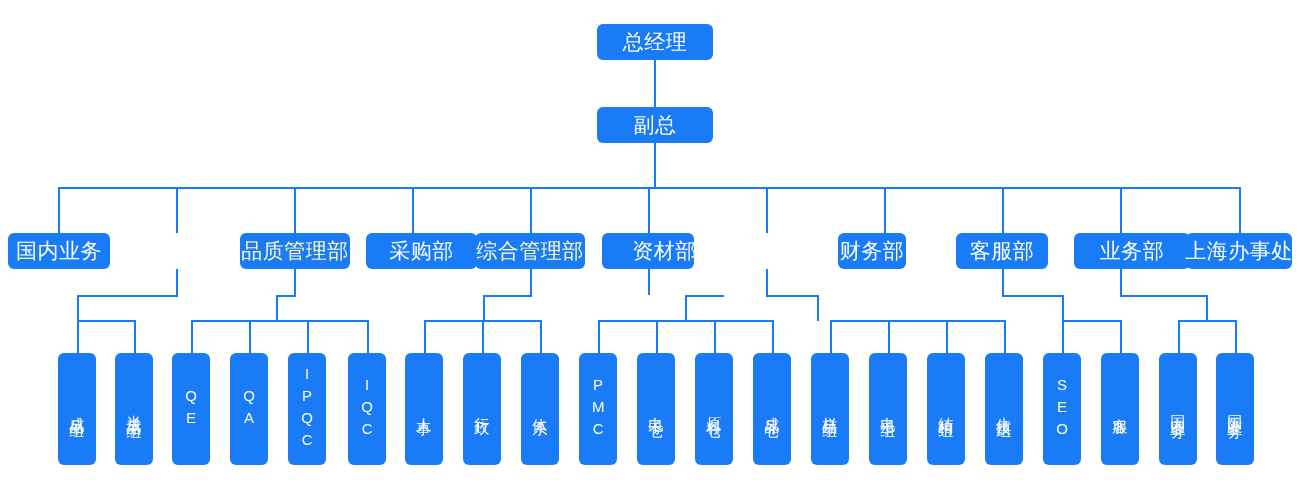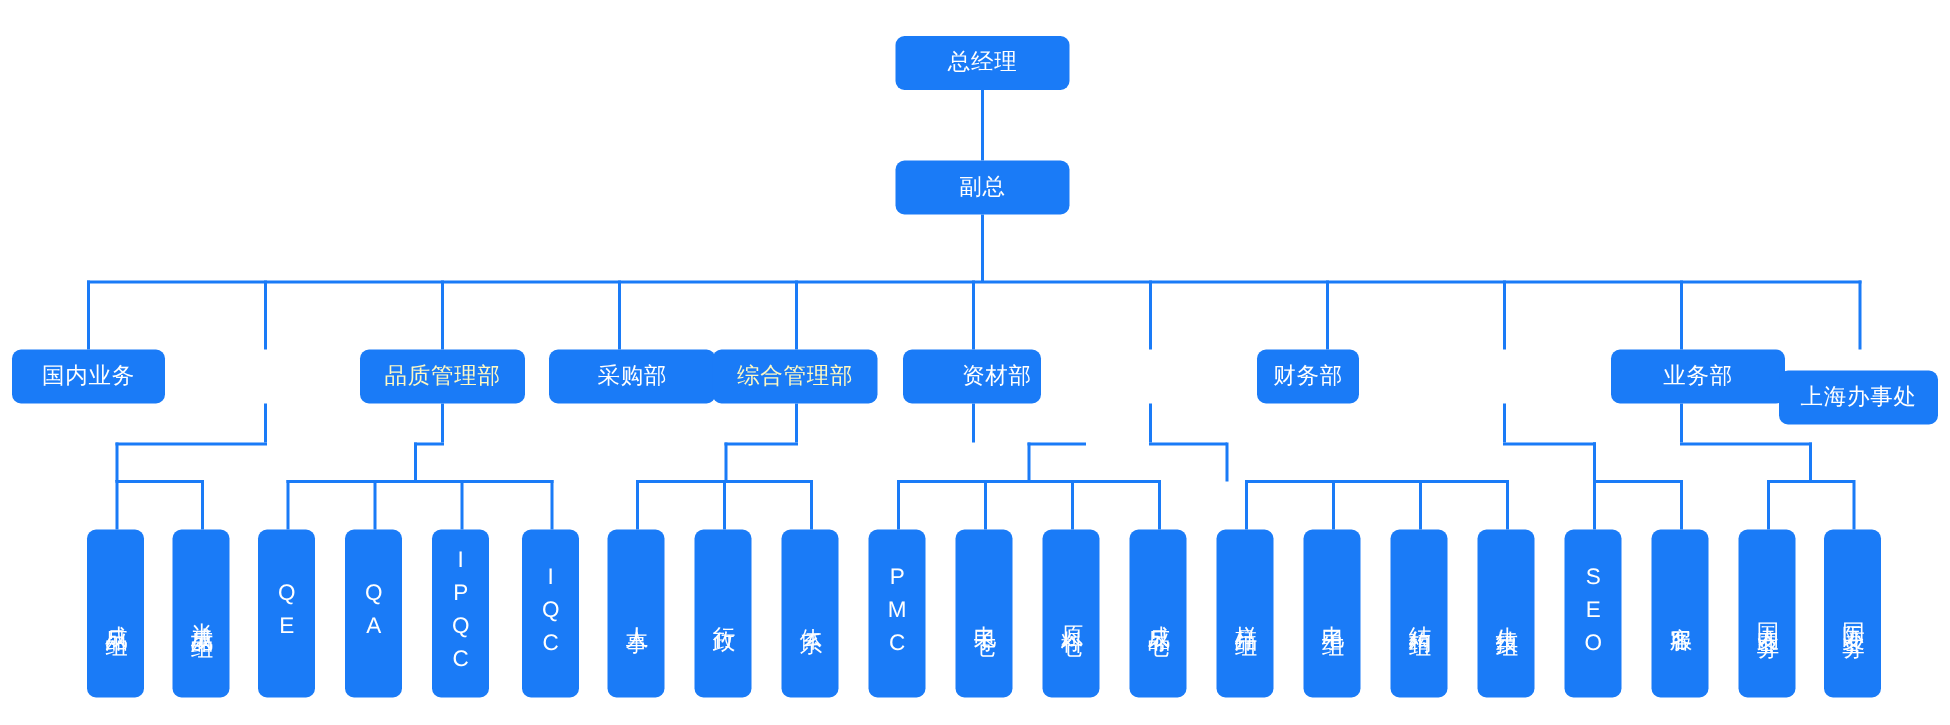--- a/index.html
+++ b/index.html
@@ -15,21 +15,21 @@
     position:absolute;
     background:var(--accent,#1a7bf7);
     color:#ffffff;
     border-radius:6px;
     display:flex;align-items:center;justify-content:center;
     box-sizing:border-box;
     line-height:1.15;
     letter-spacing:0.5px;
     white-space:nowrap;
   }
-  .node.h{ height:36px; font-size:15px; }
+  .node.h{ height:36px; font-size:21px; }
   .node.v{
     width:38px;height:112px;
     writing-mode:vertical-rl;
     text-orientation:upright;
     font-size:15px;
     letter-spacing:3px;
     padding:6px 0;
   }
   .node.v.latin{
     text-orientation:upright;
@@ -69,22 +69,23 @@
   <div class="linev" style="left:1002px;top:187px;height:46px;"></div>
   <div class="linev" style="left:1120px;top:187px;height:46px;"></div>
   <div class="linev" style="left:1239px;top:187px;height:46px;"></div>
 
   <div class="node h" style="left: 8px; top: 233px; width: 102px; color: rgb(255, 255, 255);">国内业务</div>
   <div class="node h" style="left: 240px; top: 233px; width: 110px; color: #fef9c3;">品质管理部</div>
   <div class="node h" style="left: 366px; top: 233px; width: 111px; color: rgb(255, 255, 255);">采购部</div>
   <div class="node h" style="left: 475px; top: 233px; width: 110px; color: #fef9c3;">综合管理部</div>
   <div class="node h" style="left: 602px; top: 233px; width: 92px; color: rgb(255, 255, 255); padding-left: 33px;">资材部</div>
   <div class="node h" style="left: 838px; top: 233px; width: 68px; color: rgb(255, 255, 255);">财务部</div>
+  <div class="node h" style="left: 956px; top: 233px; width: 92px; color: rgb(255, 255, 255);">客服部</div>
   <div class="node h" style="left: 1074px; top: 233px; width: 116px; color: rgb(255, 255, 255);">业务部</div>
-  <div class="node h" style="left: 1186px; top: 233px; width: 106px; color: rgb(255, 255, 255); margin-top: 14px;">上海办事处</div>
+  <div class="node h" style="left: 1186px; top: 233px; width: 106px; color: rgb(255, 255, 255);">上海办事处</div>
 
   <div class="linev" style="left:176px;top:269px;height:26px;"></div>
   <div class="lineh" style="left:77px;top:295px;width:101px;"></div>
   <div class="linev" style="left:77px;top:295px;height:26px;"></div>
   <div class="lineh" style="left:77px;top:320px;width:59px;"></div>
   <div class="linev" style="left:77px;top:320px;height:33px;"></div>
   <div class="linev" style="left:134px;top:320px;height:33px;"></div>
 
   <div class="linev" style="left:294px;top:269px;height:26px;"></div>
   <div class="lineh" style="left:276px;top:295px;width:20px;"></div>

